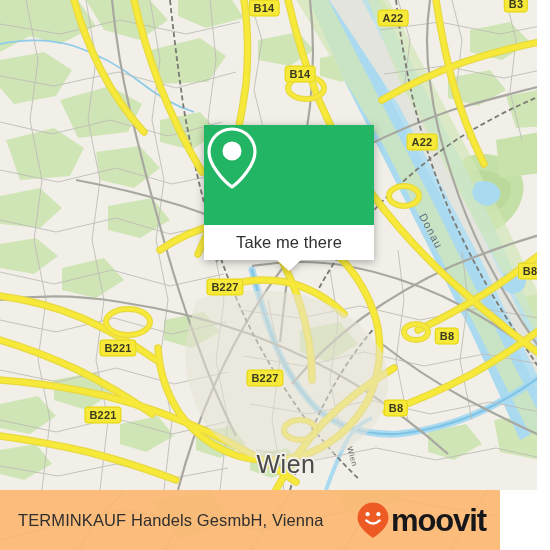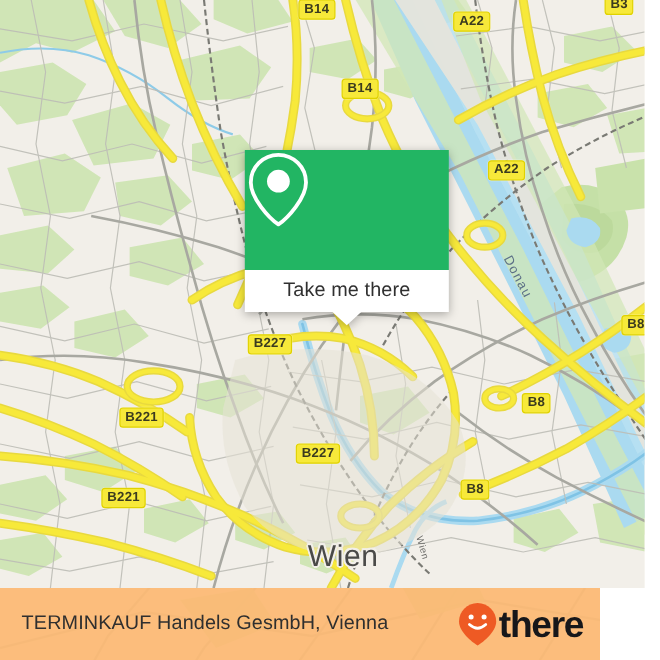--- a/index.html
+++ b/index.html
@@ -391,17 +391,17 @@
 
     <div id="footer-title">TERMINKAUF Handels GesmbH, Vienna</div>
 
     <div id="footer-logo">
       <svg width="34" height="38" viewBox="0 0 34 38">
         <path d="M17 1.5 C8.4 1.5 1.5 8.4 1.5 17 C1.5 25.4 12 34 17 37 C22 34 32.5 25.4 32.5 17 C32.5 8.4 25.6 1.5 17 1.5 Z" fill="#ee5a24"></path>
         <circle cx="11.6" cy="13.2" r="2.1" fill="#ffffff"></circle>
         <circle cx="22.4" cy="13.2" r="2.1" fill="#ffffff"></circle>
         <path d="M10.2 19.4 Q17 25.6 23.8 19.4" stroke="#ffffff" stroke-width="2.3" fill="none" stroke-linecap="round"></path>
       </svg>
-      <span id="footer-logo-text">there</span>
+      <span id="footer-logo-text">moovit</span>
     </div>
   </div>
 
 </div>
 
 </body></html>

